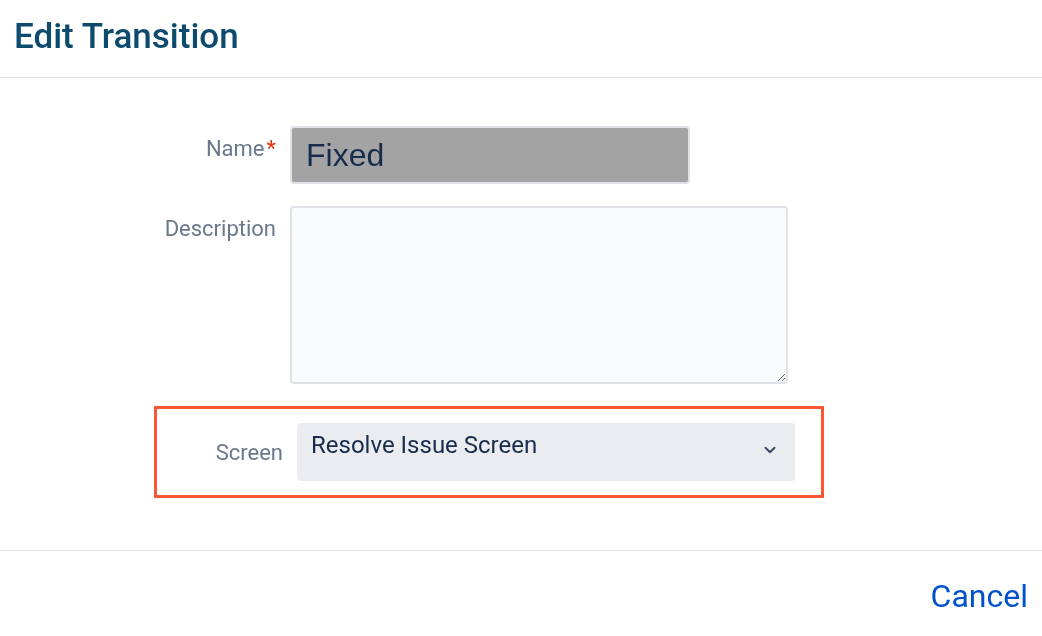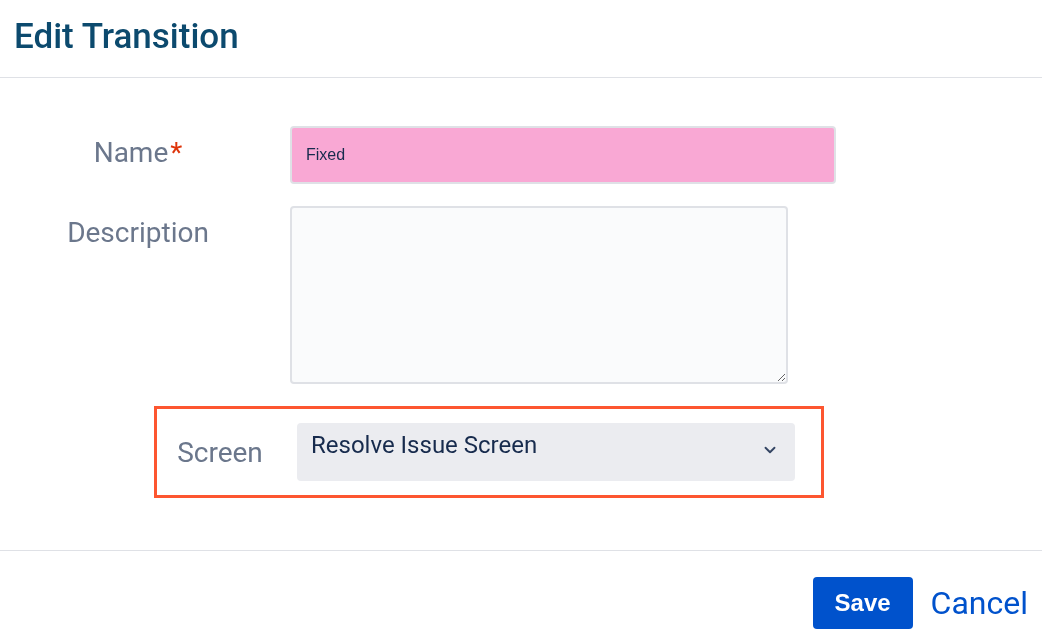--- a/index.html
+++ b/index.html
@@ -27,37 +27,37 @@
     .dialog-body {
       padding: 48px 0 20px 0;
     }
     .form-row {
       display: flex;
       align-items: flex-start;
       margin-bottom: 22px;
     }
     .form-label {
       width: 290px;
-      text-align: center;
+      text-align: right;
       padding-right: 14px;
       padding-top: 10px;
-      font-size: 28px;
+      font-size: 22px;
       color: #6b778c;
     }
     .required-marker {
       color: #de350b;
       margin-left: 2px;
     }
     .text-input {
-      width: 546px;
+      width: 400px;
       height: 58px;
       padding: 8px 14px;
-      font-size: 16px;
+      font-size: 32px;
       color: #172b4d;
-      background: #f9a8d4;
+      background: #a3a3a3;
       border: 2px solid #dfe1e6;
       border-radius: 4px;
       outline: none;
     }
     .textarea-input {
       width: 498px;
       height: 178px;
       padding: 10px 14px;
       font-size: 22px;
       color: #172b4d;
@@ -162,15 +162,14 @@
         <svg width="18" height="18" viewBox="0 0 24 24" fill="none">
           <path d="M6 9l6 6 6-6" stroke="#344563" stroke-width="2.5" stroke-linecap="round" stroke-linejoin="round"></path>
         </svg>
       </span>
     </div>
   </div>
 
 </div>
 
 <div class="dialog-footer">
-  <button class="save-button">Save</button>
   <a class="cancel-link">Cancel</a>
 </div>
 
 </body></html>

